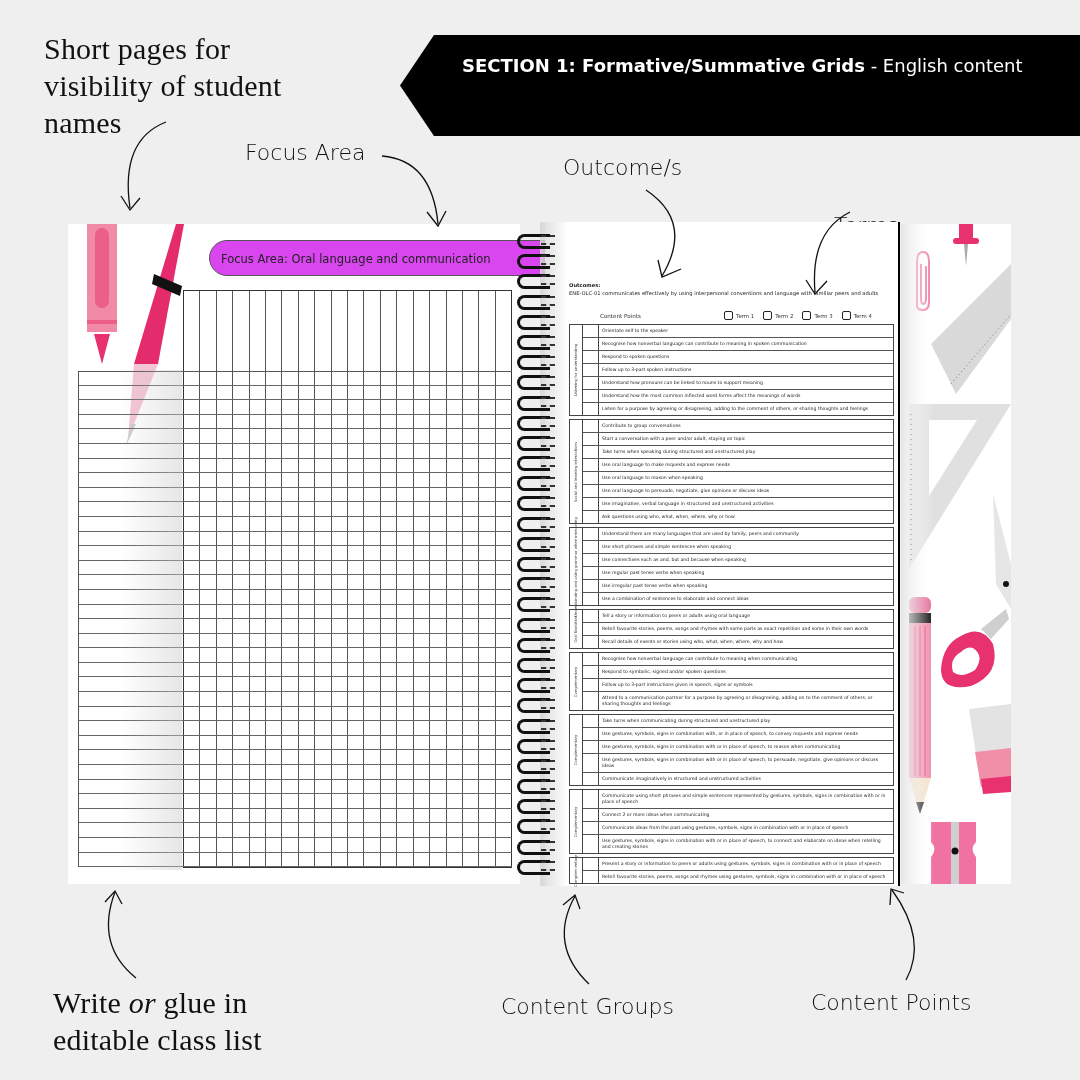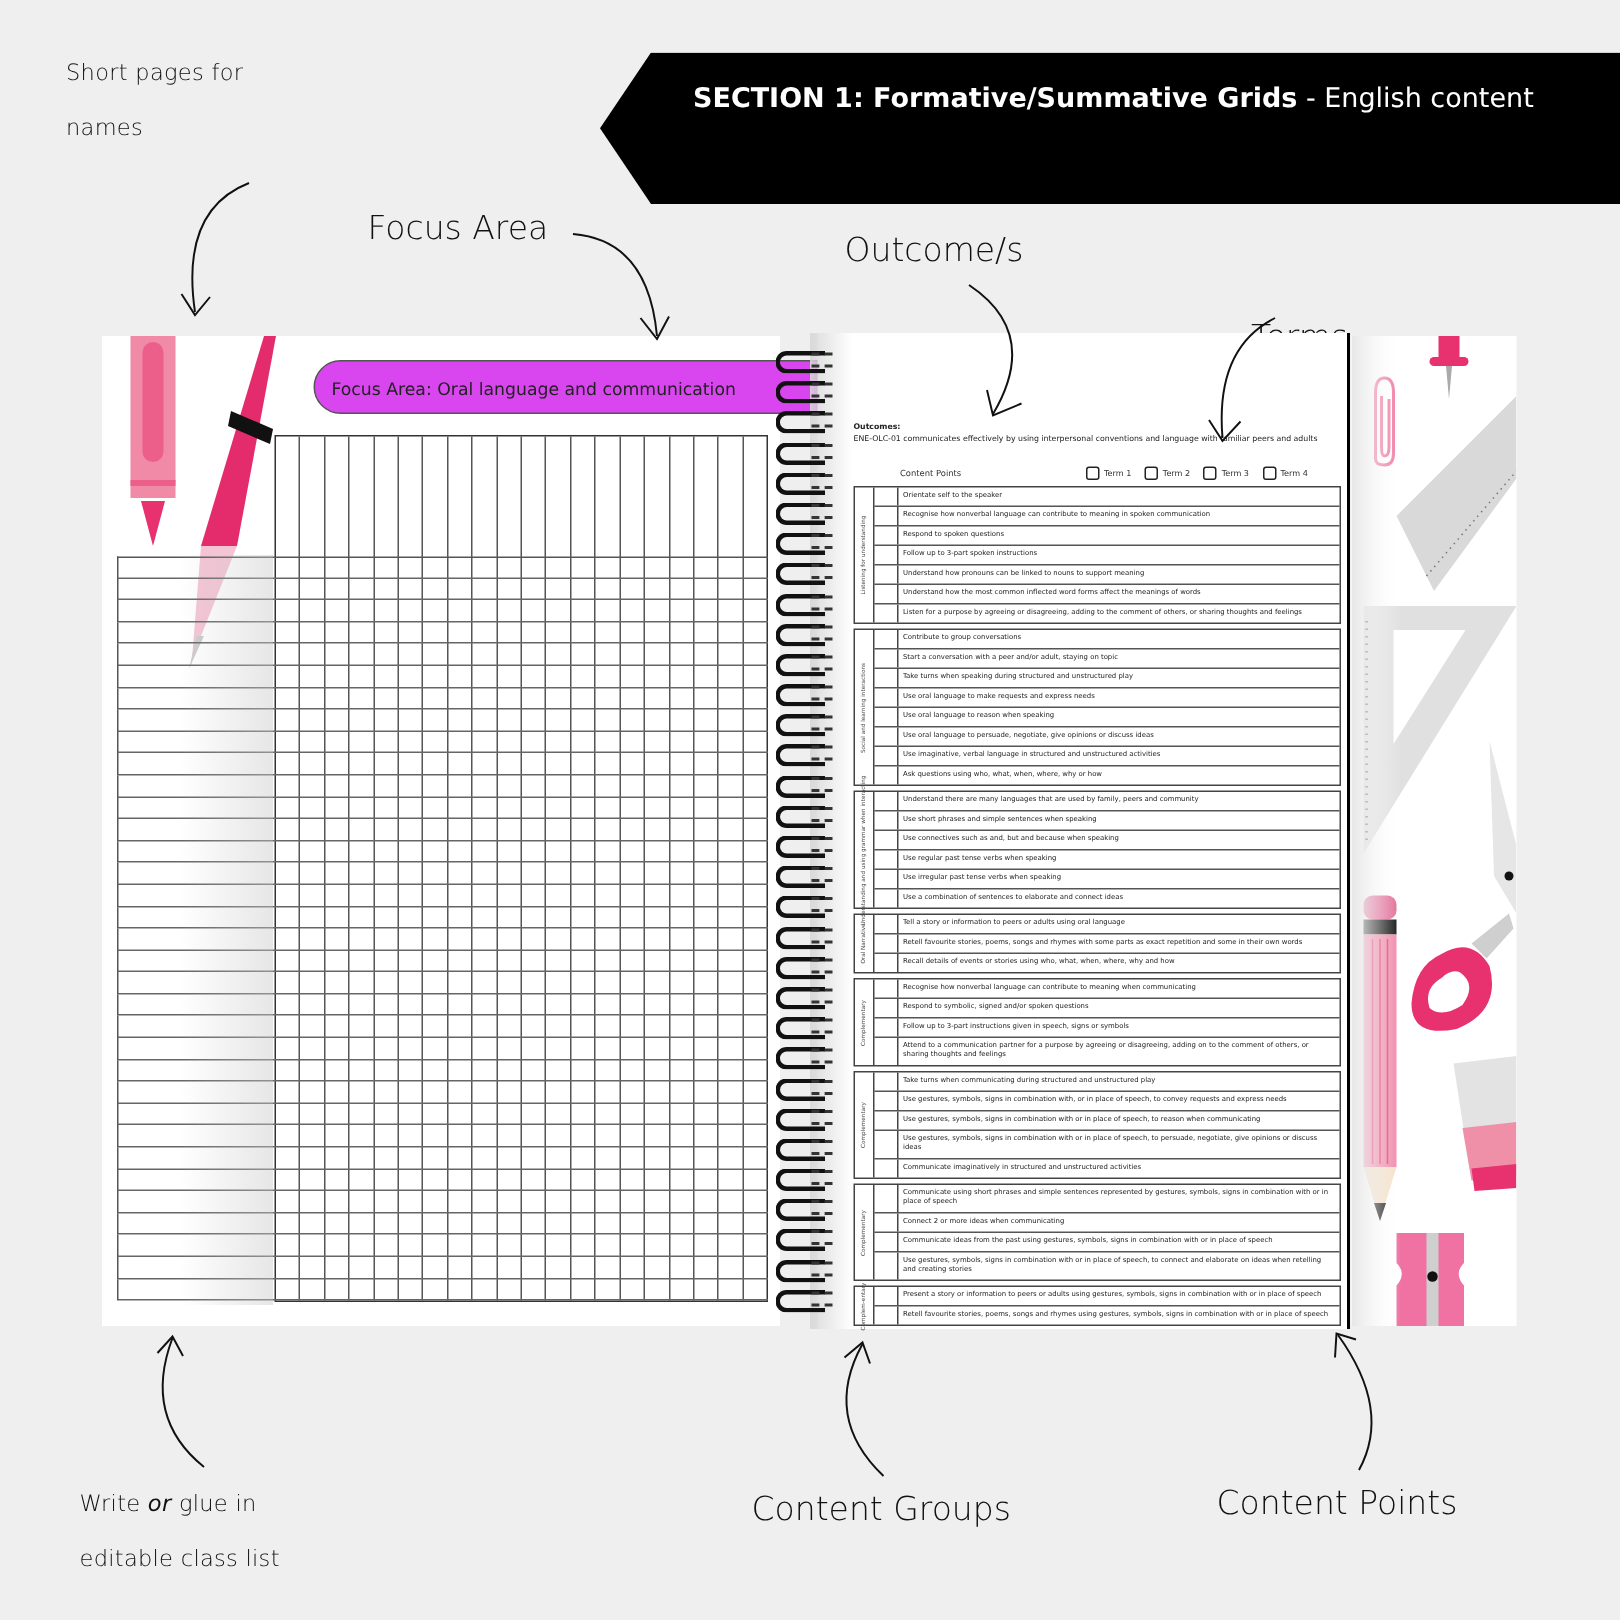--- a/index.html
+++ b/index.html
@@ -7,21 +7,21 @@
   body {
     background: #efefef;
     font-family: "DejaVu Sans", sans-serif;
     position: relative;
     color: #111;
   }
   .abs { position: absolute; }
 
   
   .anno { position: absolute; font-family: "DejaVu Sans", sans-serif; color: #111; font-weight: 300; }
-  .anno-lg { font-size: 15px; line-height: 37px; letter-spacing: 0.2px; }
+  .anno-lg { font-size: 30px; line-height: 37px; letter-spacing: 0.2px; font-family: Liberation Serif, serif; }
   .anno-md { font-size: 22px; line-height: 30px; }
 
   
   .banner {
     position: absolute; left: 400px; top: 35px; width: 680px; height: 101px;
     background: #000; color: #fff;
     clip-path: polygon(34px 0, 100% 0, 100% 100%, 34px 100%, 0 50%);
     padding: 16px 0 0 62px;
     font-size: 18px; line-height: 29px;
   }
@@ -110,20 +110,21 @@
 </style>
 </head>
 <body>
 
 <div class="banner">
   <div><b>SECTION 1: Formative/Summative Grids</b><span> - English content</span></div>
 </div>
 
 <div class="anno anno-lg" style="left:44px;top:30px;">
   <div>Short pages for</div>
+  <div>visibility of student</div>
   <div>names</div>
 </div>
 <div class="anno anno-md" style="left:245px;top:138px;">Focus Area</div>
 <div class="anno anno-md" style="left:563px;top:153px;">Outcome/s</div>
 <div class="anno anno-md" style="left:834px;top:174px;margin-top:37px;">Terms</div>
 <div class="anno anno-lg" style="left:53px;top:984px;">
   <div><span>Write </span><i>or</i><span> glue in</span></div>
   <div>editable class list</div>
 </div>
 <div class="anno anno-md" style="left:501px;top:992px;">Content Groups</div>

